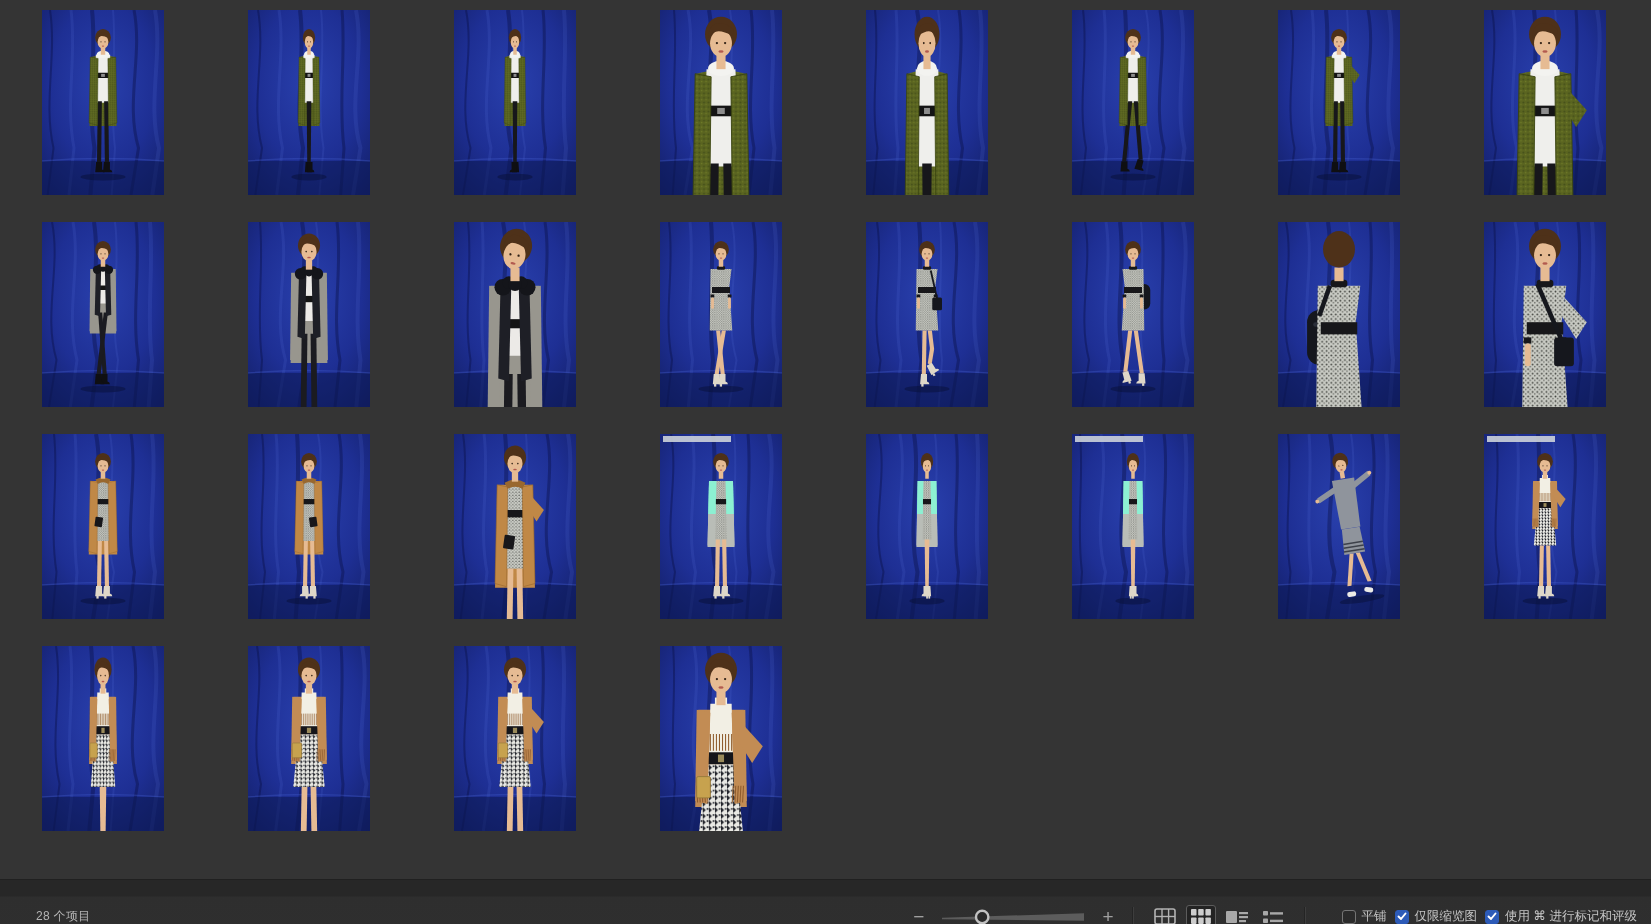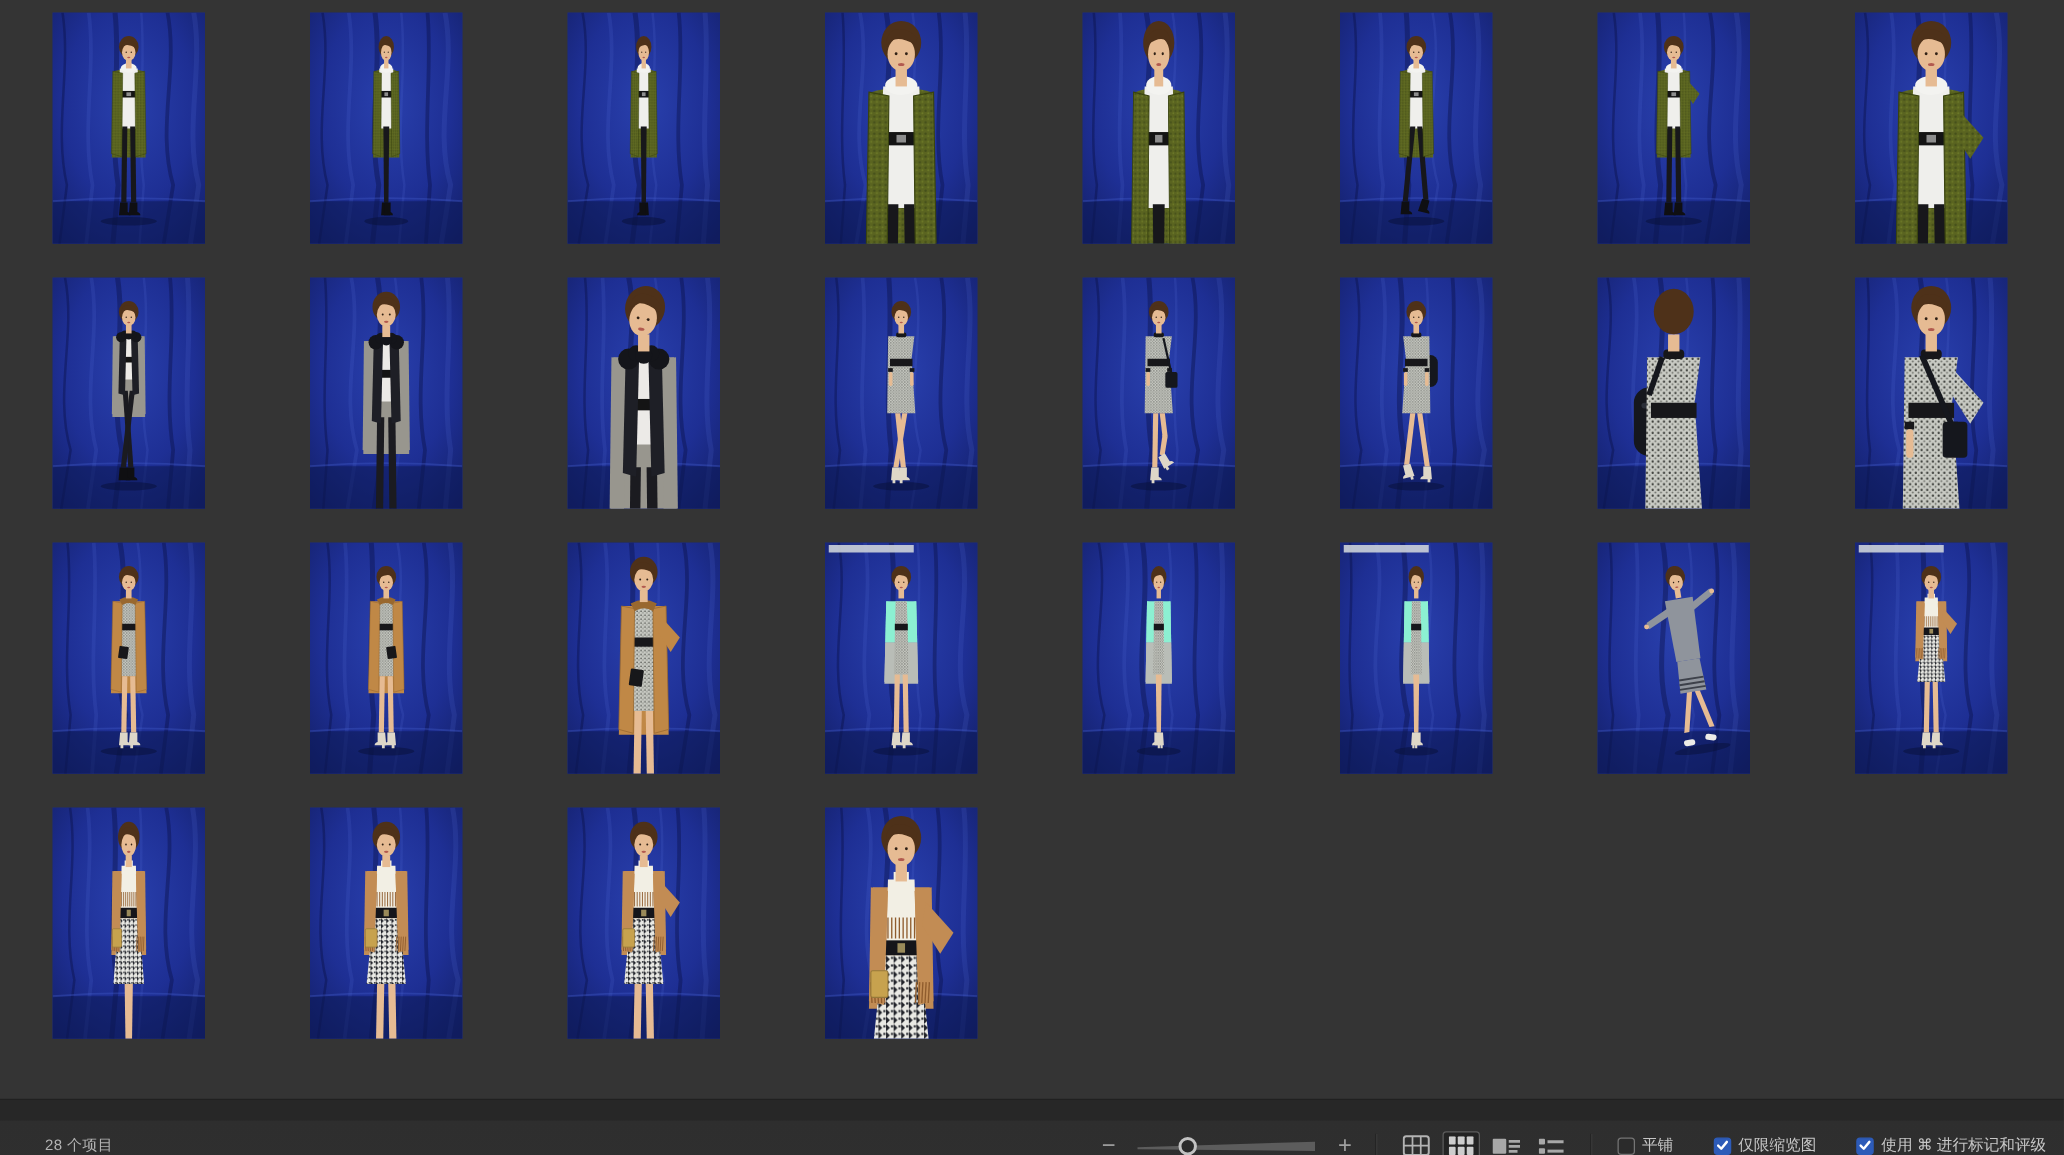--- a/index.html
+++ b/index.html
@@ -17,21 +17,21 @@
     display:flex;align-items:center;padding:12px 14px 0 36px;color:#b9b9b9;font-size:12px;}
   .count{color:#b4b4b4;letter-spacing:0.3px;}
   .controls{margin-left:auto;display:flex;align-items:center;gap:12px;}
   .zoombtn{background:none;border:none;color:#9f9f9f;font-size:19px;line-height:14px;
     padding:0 2px;cursor:pointer;font-family:inherit;}
   .slider-wrap{display:flex;align-items:center;}
   .vdiv{width:1px;height:20px;background:#242424;border-right:1px solid #3d3d3d;margin:0 4px;}
   .viewbtn{display:flex;align-items:center;justify-content:center;width:30px;height:24px;
     border-radius:3px;border:1px solid transparent;background:transparent;cursor:pointer;padding:0;}
   .viewbtn.sel{background:#232323;border:1px solid #5c5c5c;}
-  .cbgroup{display:flex;align-items:center;gap:32px;margin-left:4px;}
+  .cbgroup{display:flex;align-items:center;gap:8px;margin-left:20px;}
   .cbitem{display:flex;align-items:center;gap:6px;cursor:pointer;}
   .cbbox{width:14px;height:14px;border-radius:3px;box-sizing:border-box;display:flex;
     align-items:center;justify-content:center;}
   .cbbox.off{background:#2b2b2b;border:1px solid #757575;}
   .cbbox.on{background:#2d5bb8;border:1px solid #2d5bb8;}
   .cblabel{color:#c6c6c6;font-size:12.5px;white-space:nowrap;}
 </style>
 </head>
 <body>
 

